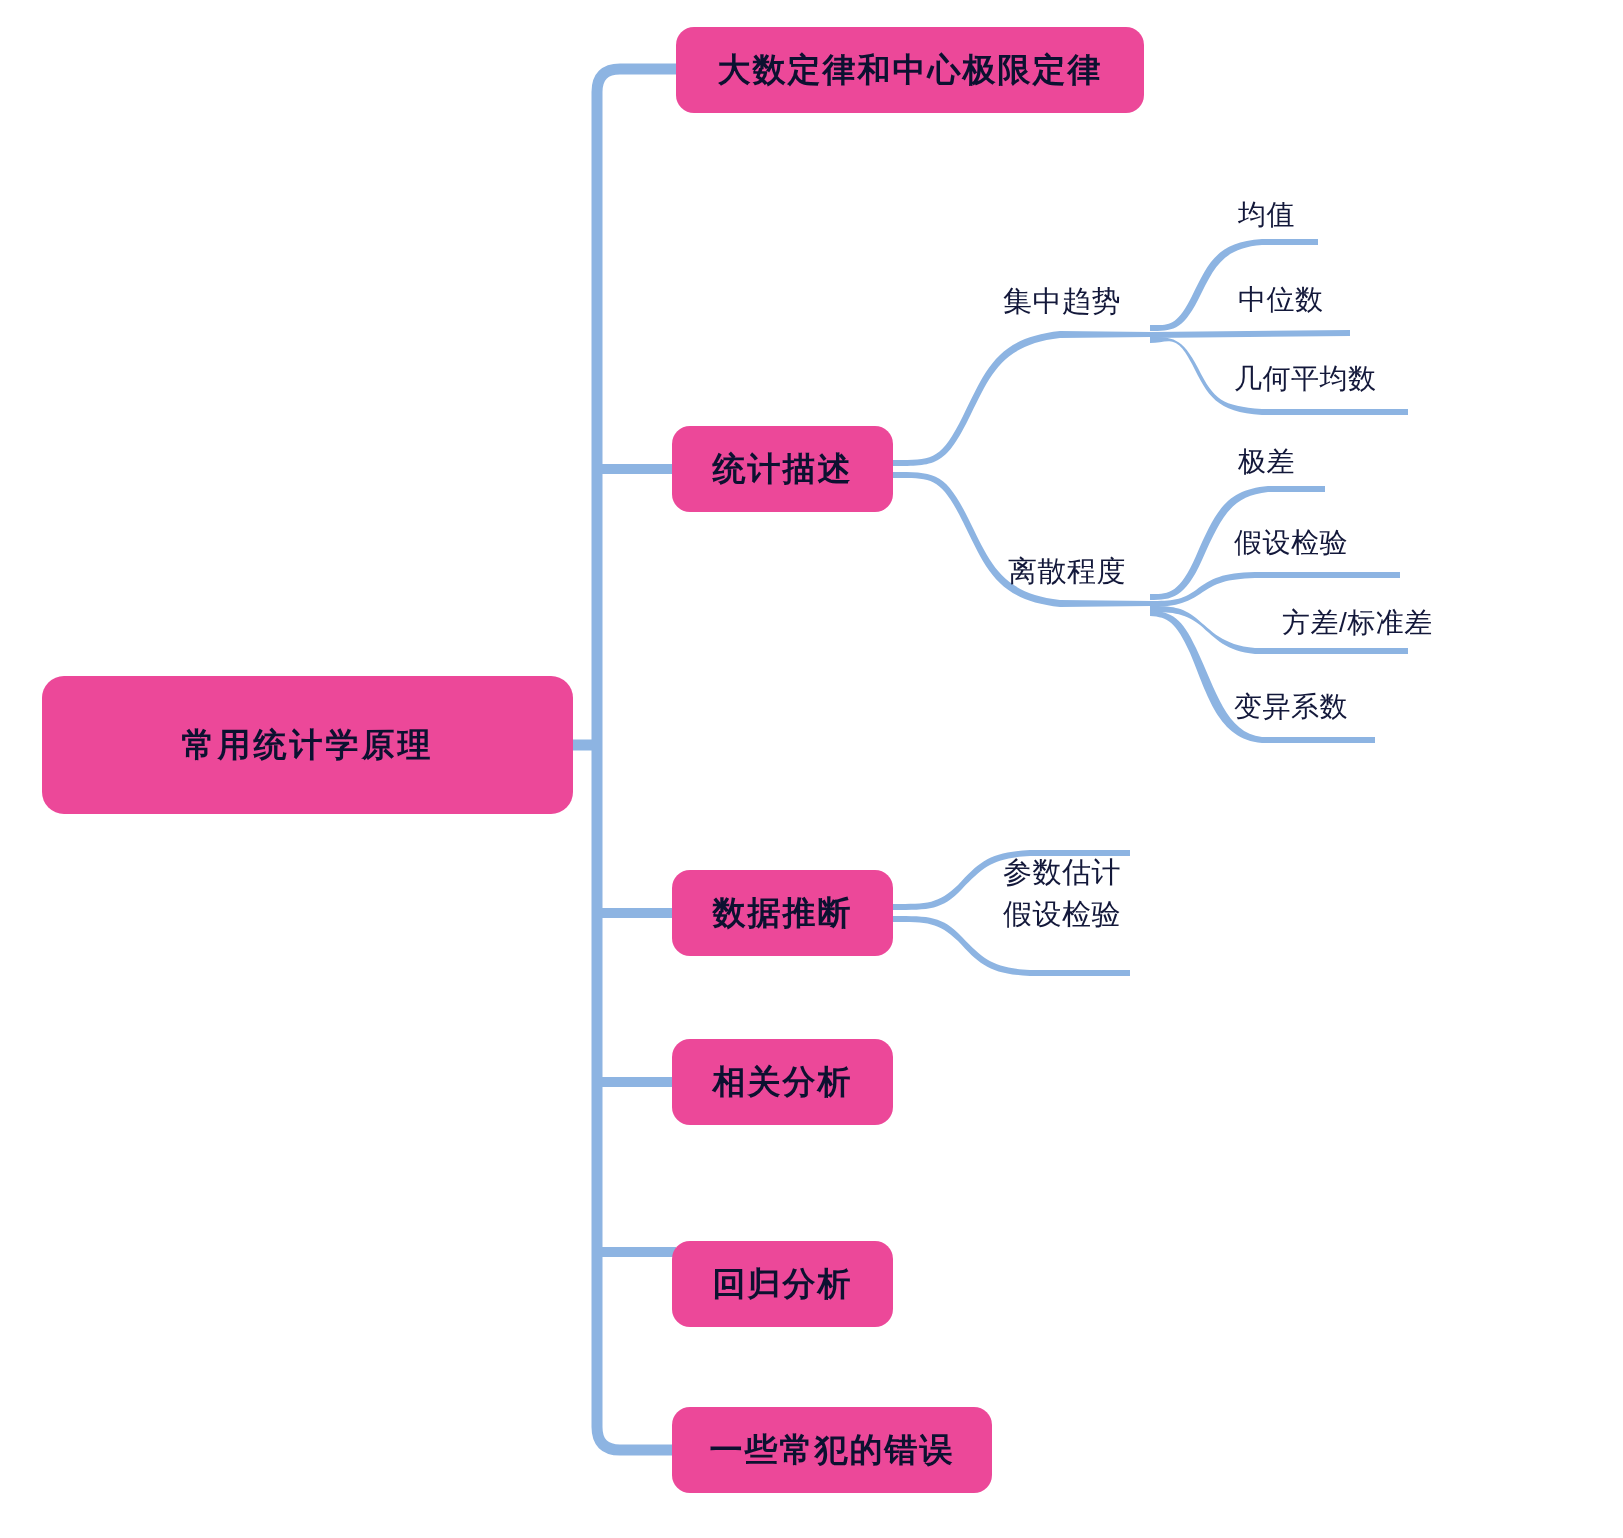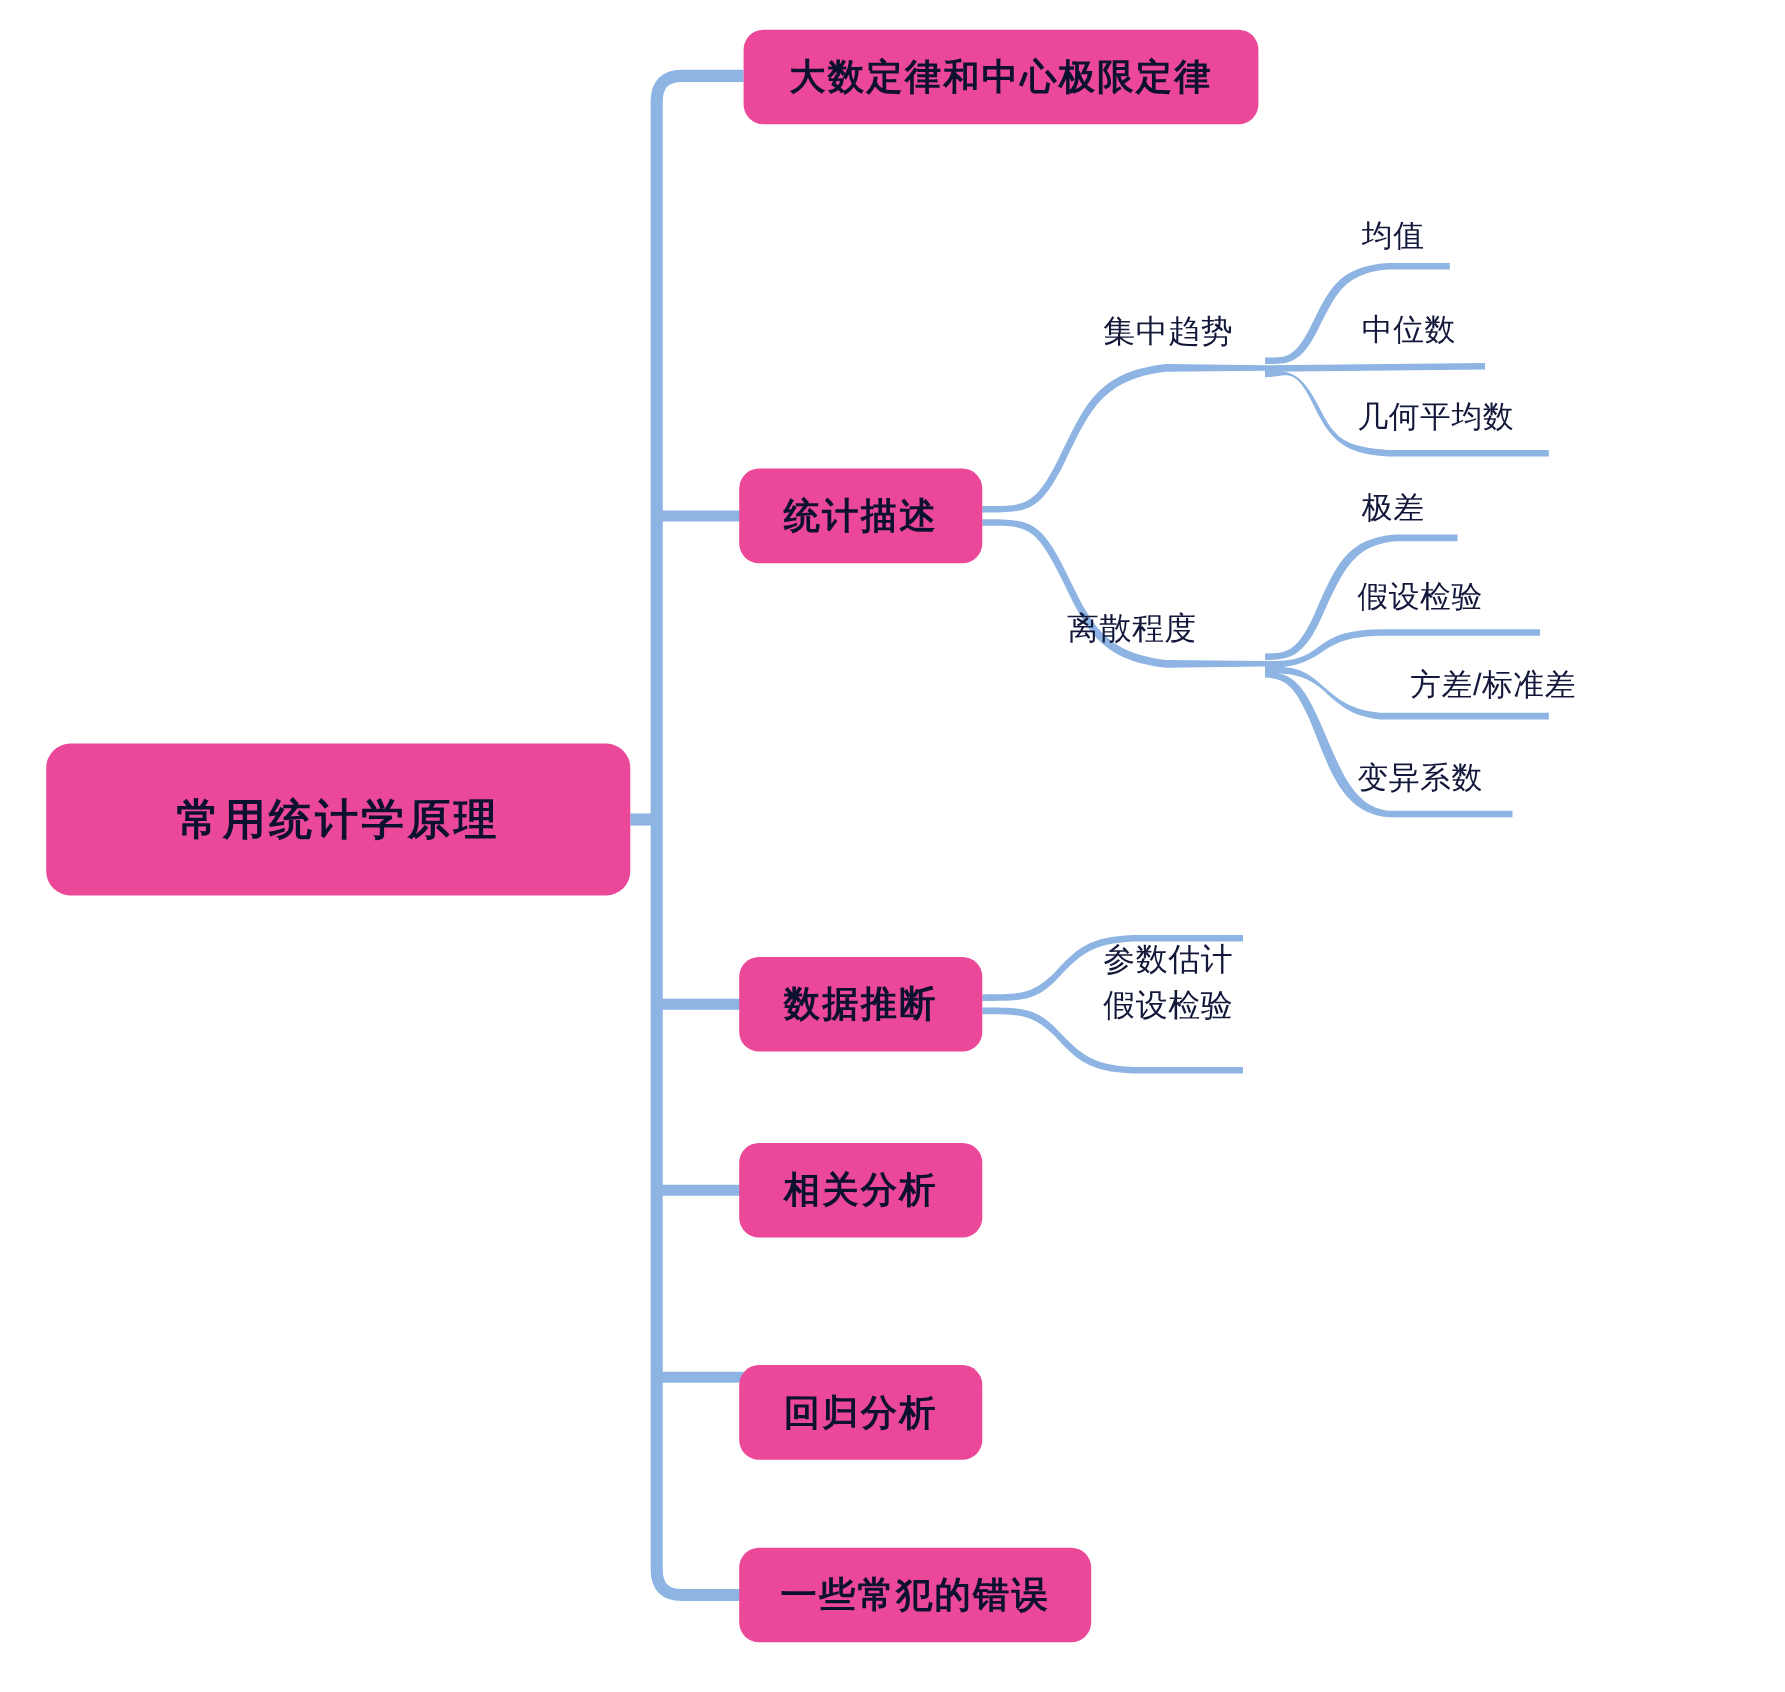--- a/index.html
+++ b/index.html
@@ -34,21 +34,21 @@
     display: flex;
     align-items: center;
     justify-content: center;
     color: #0c1130;
     font-weight: bold;
     letter-spacing: 1px;
     z-index: 3;
   }
   .node.root {
     border-radius: 22px;
-    font-size: 39px;
+    font-size: 33px;
     letter-spacing: 3px;
   }
   .node.branch {
     font-size: 33px;
     letter-spacing: 2px;
   }
   .leaf {
     position: absolute;
     color: #13183a;
     font-size: 29px;
@@ -117,21 +117,21 @@
   <div class="node branch" style="left:672px; top:870px; width:221px; height:86px;">数据推断</div>
 
   <div class="node branch" style="left:672px; top:1039px; width:221px; height:86px;">相关分析</div>
 
   <div class="node branch" style="left:672px; top:1209px; width:221px; height:86px;margin-top:32px;">回归分析</div>
 
   <div class="node branch" style="left:672px; top:1407px; width:320px; height:86px;">一些常犯的错误</div>
 
   <div class="leaf" style="left:1003px; top:282px;">集中趋势</div>
 
-  <div class="leaf" style="left:970px; top:552px;">离散程度</div>
+  <div class="leaf" style="left:1008px; top:552px;">离散程度</div>
 
   <div class="leaf sub" style="left:1238px; top:196px;">均值</div>
 
   <div class="leaf sub" style="left:1238px; top:281px;">中位数</div>
 
   <div class="leaf sub" style="left:1234px; top:360px;">几何平均数</div>
 
   <div class="leaf sub" style="left:1238px; top:443px;">极差</div>
 
   <div class="leaf sub" style="left:1234px; top:524px;">假设检验</div>

